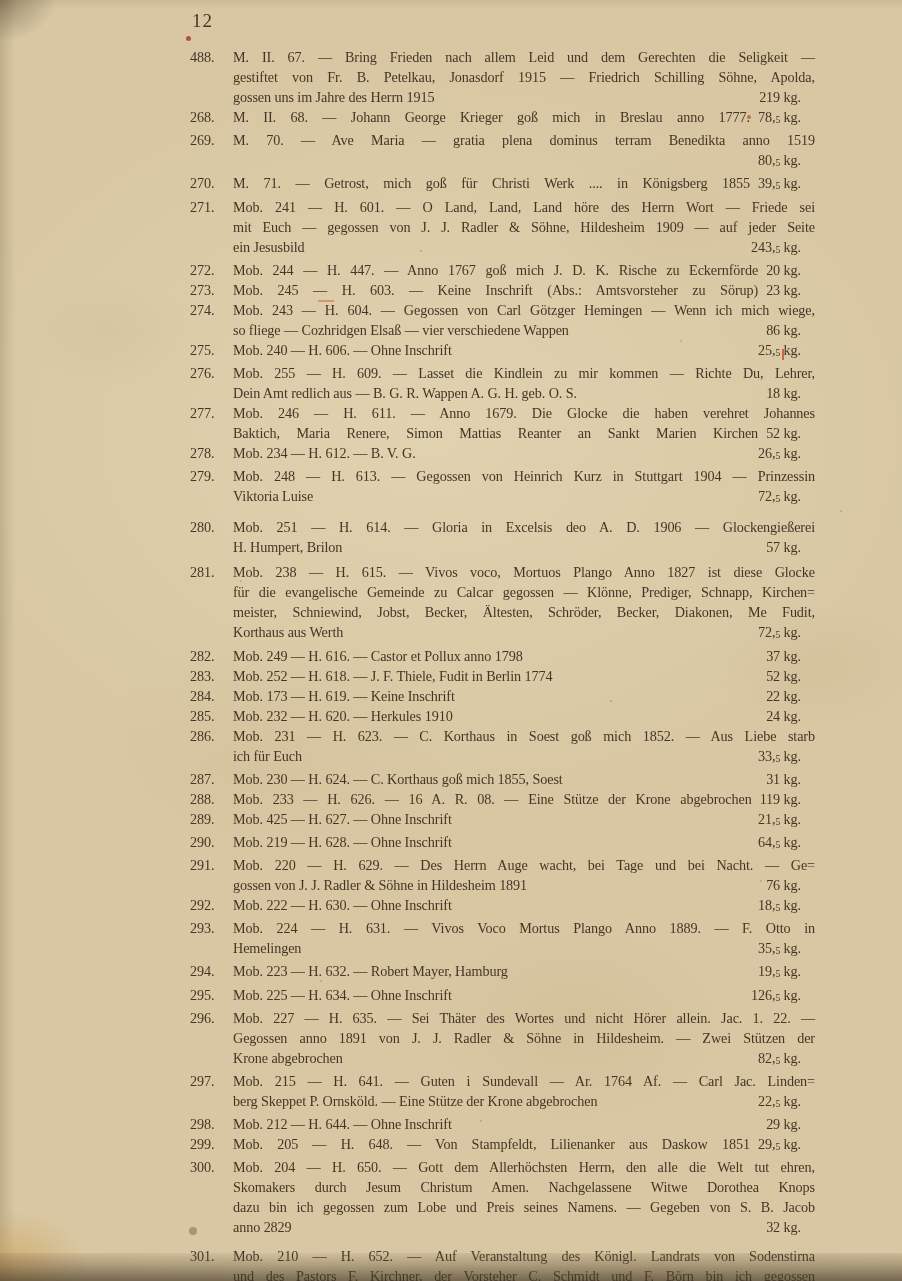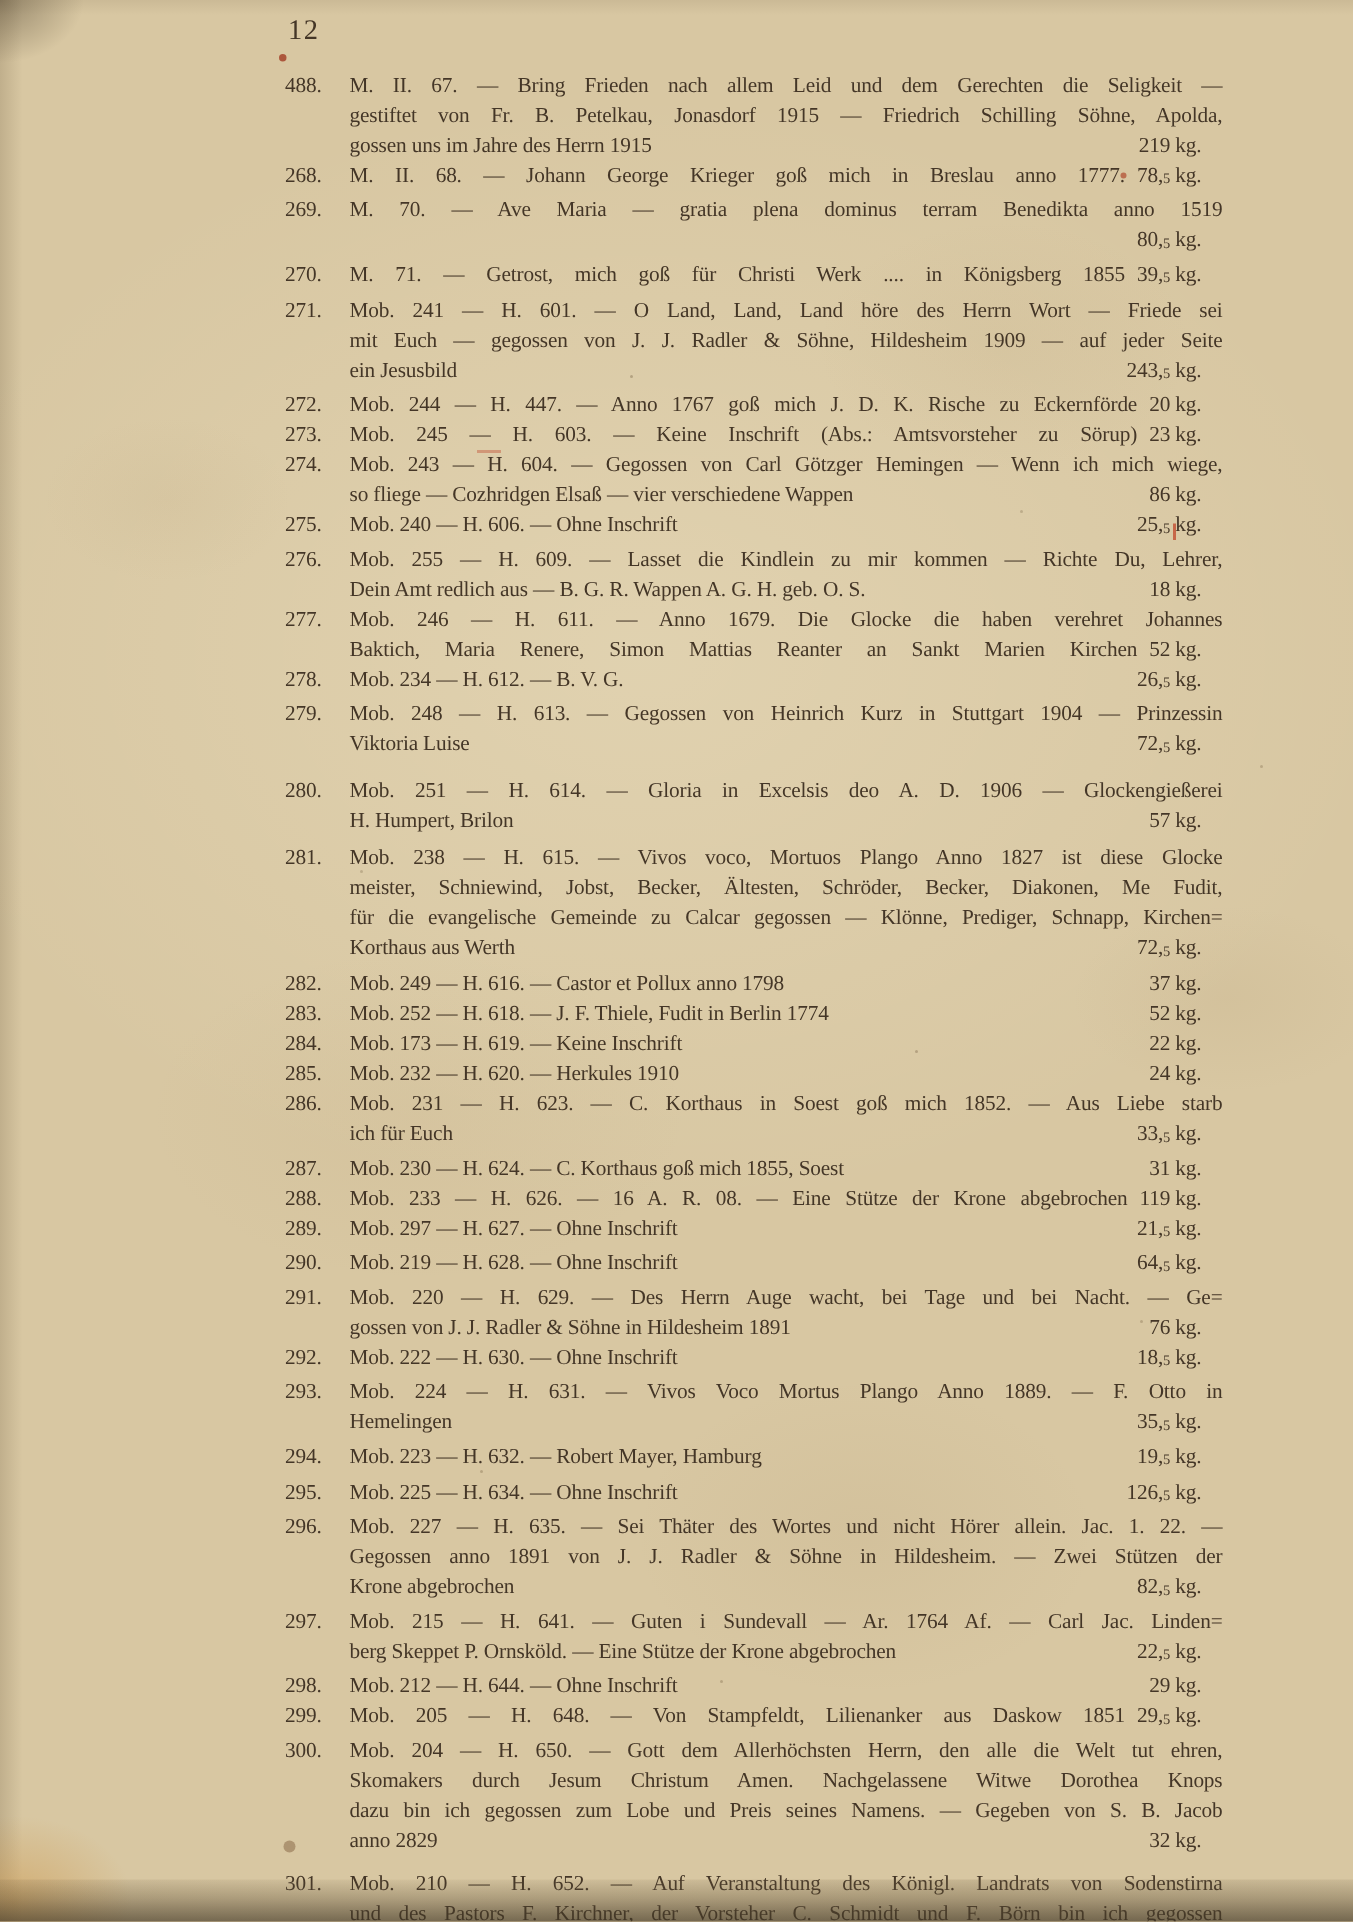--- a/index.html
+++ b/index.html
@@ -177,22 +177,22 @@
         <span class="num">280.</span>
         <div class="line just">Mob. 251 — H. 614. — Gloria in Excelsis deo A. D. 1906 — Glockengießerei</div>
         <div class="line last">
           <span class="ltext">H. Humpert, Brilon</span>
           <span class="weight">57 kg.</span>
         </div>
       </div>
       <div class="entry" style="margin-top: 5px;">
         <span class="num">281.</span>
         <div class="line just">Mob. 238 — H. 615. — Vivos voco, Mortuos Plango Anno 1827 ist diese Glocke</div>
+        <div class="line just">für die evangelische Gemeinde zu Calcar gegossen — Klönne, Prediger, Schnapp, Kirchen=</div>
         <div class="line just">meister, Schniewind, Jobst, Becker, Ältesten, Schröder, Becker, Diakonen, Me Fudit,</div>
-        <div class="line just">für die evangelische Gemeinde zu Calcar gegossen — Klönne, Prediger, Schnapp, Kirchen=</div>
         <div class="line last">
           <span class="ltext">Korthaus aus Werth</span>
           <span class="weight">72,<span class="dec">5</span> kg.</span>
         </div>
       </div>
       <div class="entry">
         <span class="num">282.</span>
         <div class="line last">
           <span class="ltext">Mob. 249 — H. 616. — Castor et Pollux anno 1798</span>
           <span class="weight">37 kg.</span>
@@ -237,21 +237,21 @@
       <div class="entry">
         <span class="num">288.</span>
         <div class="line last">
           <span class="ltext fill">Mob. 233 — H. 626. — 16 A. R. 08. — Eine Stütze der Krone abgebrochen</span>
           <span class="weight">119 kg.</span>
         </div>
       </div>
       <div class="entry">
         <span class="num">289.</span>
         <div class="line last">
-          <span class="ltext">Mob. 297 — H. 627. — Ohne Inschrift</span>
+          <span class="ltext">Mob. 425 — H. 627. — Ohne Inschrift</span>
           <span class="weight">21,<span class="dec">5</span> kg.</span>
         </div>
       </div>
       <div class="entry">
         <span class="num">290.</span>
         <div class="line last">
           <span class="ltext">Mob. 219 — H. 628. — Ohne Inschrift</span>
           <span class="weight">64,<span class="dec">5</span> kg.</span>
         </div>
       </div>

